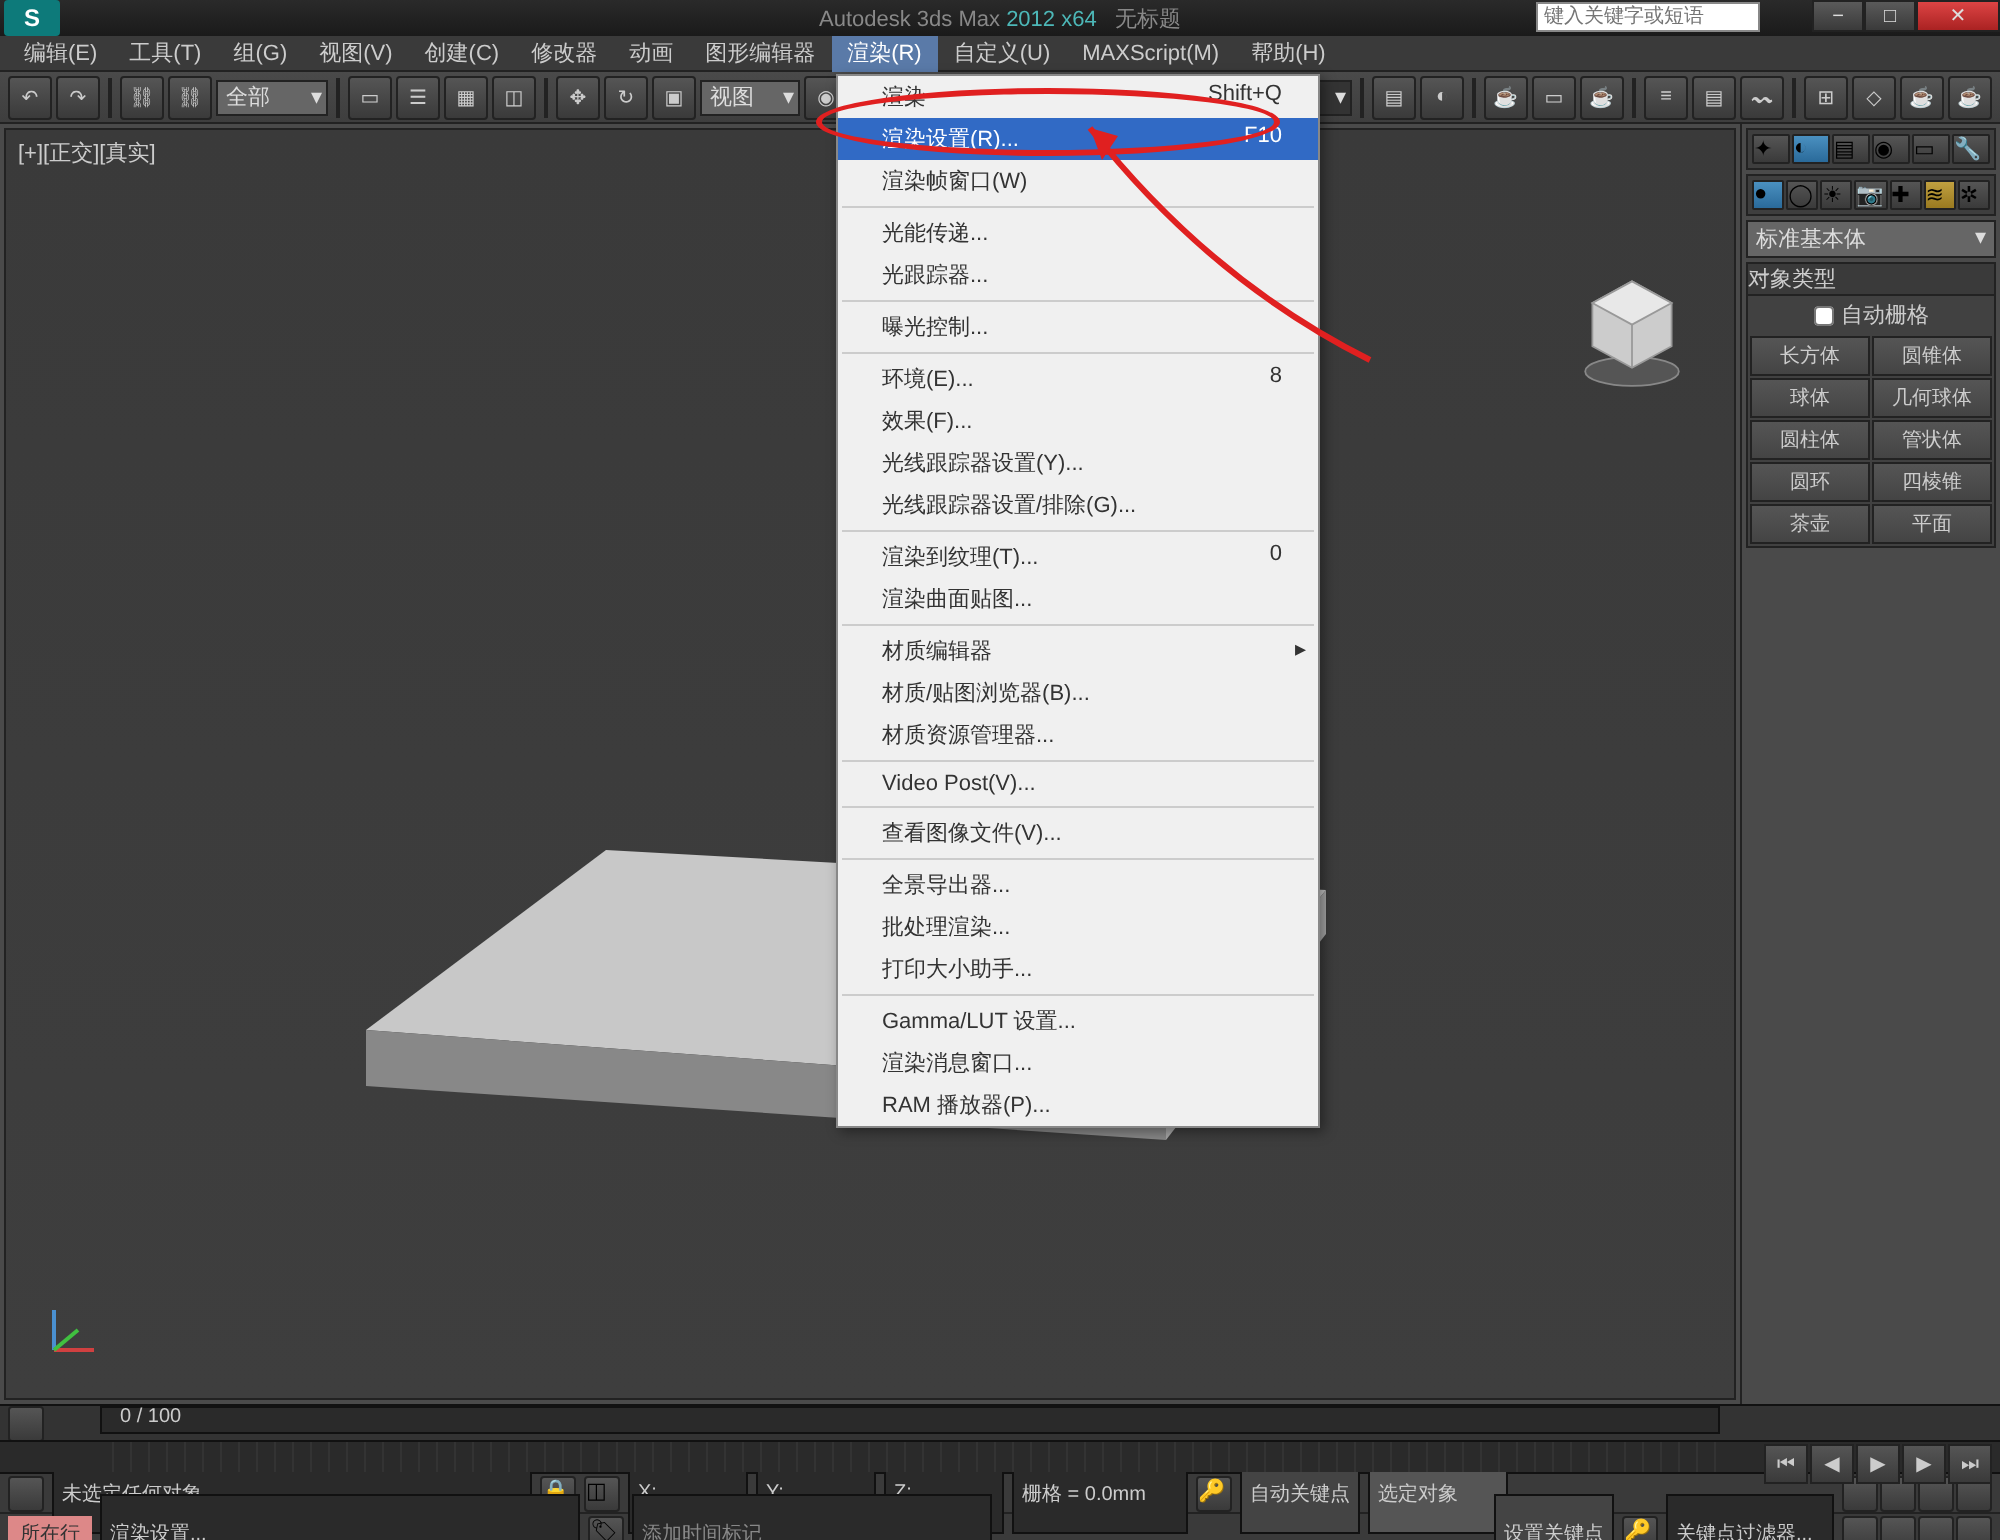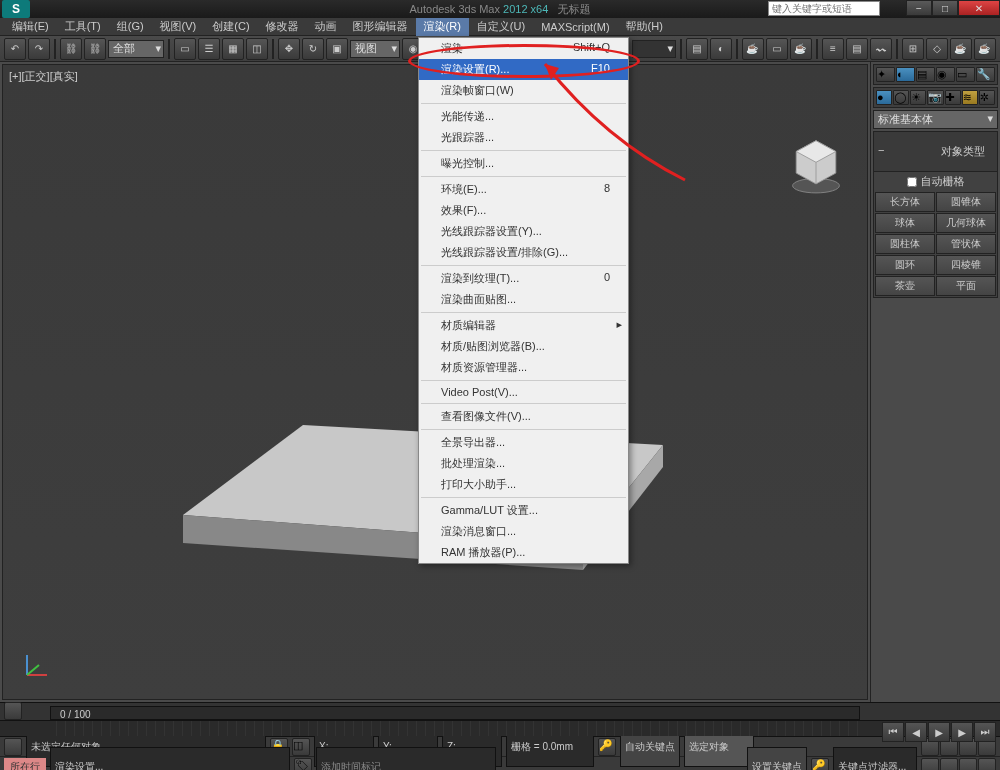--- a/index.html
+++ b/index.html
@@ -27,38 +27,38 @@
 .vp-cube{position:absolute;top:70px;right:24px;width:54px;height:60px}
 .vp-axis{position:absolute;bottom:18px;left:18px;width:30px;height:30px}
 .vp-object{position:absolute;top:350px;left:160px;width:540px;height:160px}
 .side-panel{width:130px;background:#4a4a4a;border-left:1px solid #222;padding:2px;display:flex;flex-direction:column;gap:2px}
 .sp-toolrow{display:flex;gap:1px;padding:2px;background:#3e3e3e;border:1px solid #222}
 .sp-tbtn{width:15px;height:15px;background:linear-gradient(#555,#3a3a3a);border:1px solid #222;border-radius:1px;flex:1}
 .sp-tbtn.accent{background:linear-gradient(#4a90c0,#2a6a9a)}
 .sp-tbtn.ylw{background:linear-gradient(#c0a040,#9a7a20)}
 .sp-combo{background:#666;border:1px solid #222;color:#ddd;padding:1px 4px;font-size:11px;display:flex;justify-content:space-between}
 .sp-section{border:1px solid #222;background:#414141}
-.sp-section-title{text-align:right;color:#ccc;background:#3a3a3a;padding:12px;font-size:11px;border-bottom:1px solid #222;position:relative}
+.sp-section-title{text-align:left;color:#ccc;background:#3a3a3a;padding:0;font-size:11px;border-bottom:1px solid #222;position:relative}
 .sp-section-title::before{content:"−";position:absolute;left:4px}
 .sp-chk{display:flex;align-items:center;justify-content:center;padding:2px;color:#ccc;font-size:10px;gap:4px}
 .sp-chk input{width:10px;height:10px}
 .sp-btngrid{display:grid;grid-template-columns:1fr 1fr;gap:1px;padding:1px}
 .sp-gridbtn{background:linear-gradient(#555,#444);border:1px solid #222;color:#ccc;text-align:center;padding:2px;font-size:10px}
 .sp-input-row{padding:6px 4px;display:flex;flex-direction:column;gap:3px}
 .sp-input{background:#333;border:1px solid #222;height:16px}
 .sp-color{width:100%;height:12px;background:#333;border:1px solid #222}
-.dropdown-menu{position:absolute;top:37px;left:418px;width:211px;background:#f0f0f0;border:1px solid #888;box-shadow:2px 2px 6px rgba(0,0,0,.4);z-index:100}
+.dropdown-menu{position:absolute;top:37px;left:418px;width:242px;background:#f0f0f0;border:1px solid #888;box-shadow:2px 2px 6px rgba(0,0,0,.4);z-index:100}
 .dd-item{padding:3px 18px 3px 22px;color:#333;font-size:11px;display:flex;justify-content:space-between;position:relative}
 .dd-item.hl{background:#316ac5;color:#fff}
 .dd-item.sub::after{content:"▸";position:absolute;right:6px}
 .dd-sep{height:1px;background:#ccc;margin:2px 2px}
 .annotation{position:absolute;top:44px;left:408px;width:240px;height:40px;z-index:200;pointer-events:none}
 .ellipse{position:absolute;width:232px;height:34px;border:3px solid #e02020;border-radius:50%}
 .arrow-svg{position:absolute;top:50px;left:535px;z-index:200;pointer-events:none}
-.timeline{height:18px;background:#333;border-top:1px solid #111;display:flex;align-items:flex-end;position:relative}
+.timeline{height:18px;background:#333;border-top:1px solid #111;display:flex;align-items:flex-start;position:relative}
 .tl-track{position:absolute;left:50px;right:140px;height:14px;background:#2a2a2a;border:1px solid #111}
 .tl-label{position:absolute;left:60px;font-size:10px;color:#ccc}
 .status-bar{background:#3a3a3a;border-top:1px solid #111}
 .status-row{height:20px;display:flex;align-items:center;gap:4px;padding:0 4px;border-bottom:1px solid #222}
 .sb-field{background:#2a2a2a;border:1px solid #111;color:#ccc;padding:19px 4px;font-size:10px;height:16px;display:flex;align-items:center}
 .sb-btn{width:18px;height:18px;background:linear-gradient(#555,#3a3a3a);border:1px solid #222;border-radius:2px}
 .sb-pink{background:#d88;color:#333;padding:2px 6px;font-size:10px}
 .transport{display:flex;gap:1px}
 .transport .tbtn{width:22px;height:20px;background:linear-gradient(#555,#3a3a3a);border:1px solid #222;display:flex;align-items:center;justify-content:center;color:#ccc;font-size:10px}
 .nav-cluster{display:flex;gap:1px}

